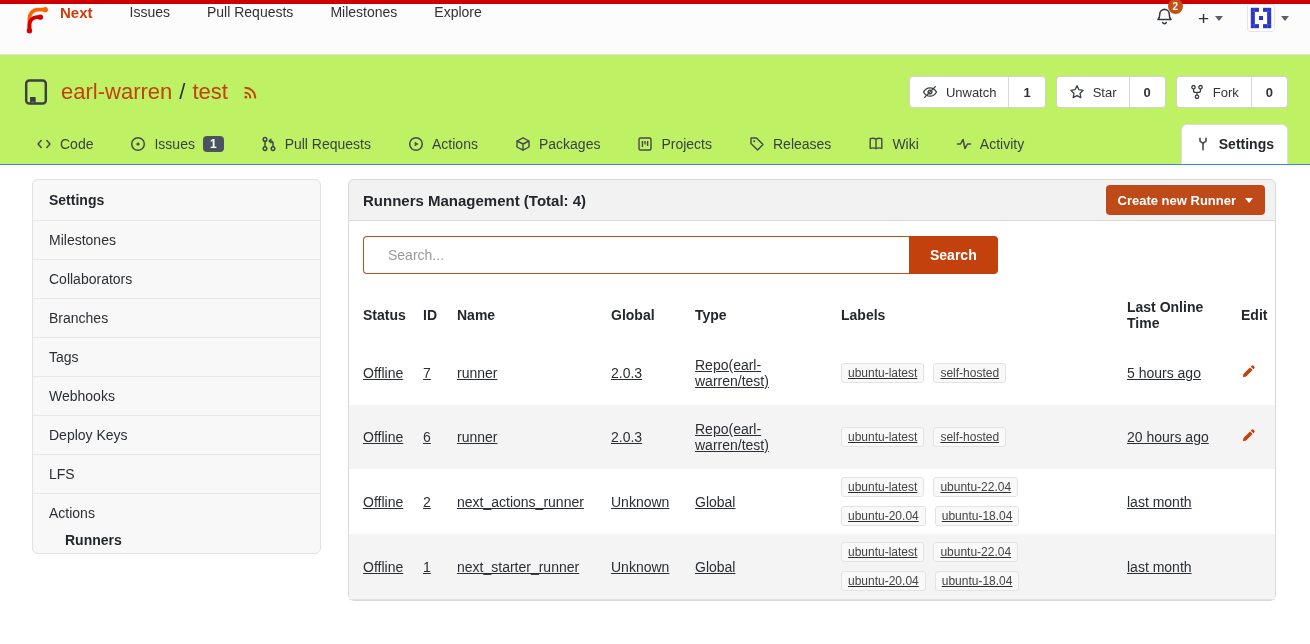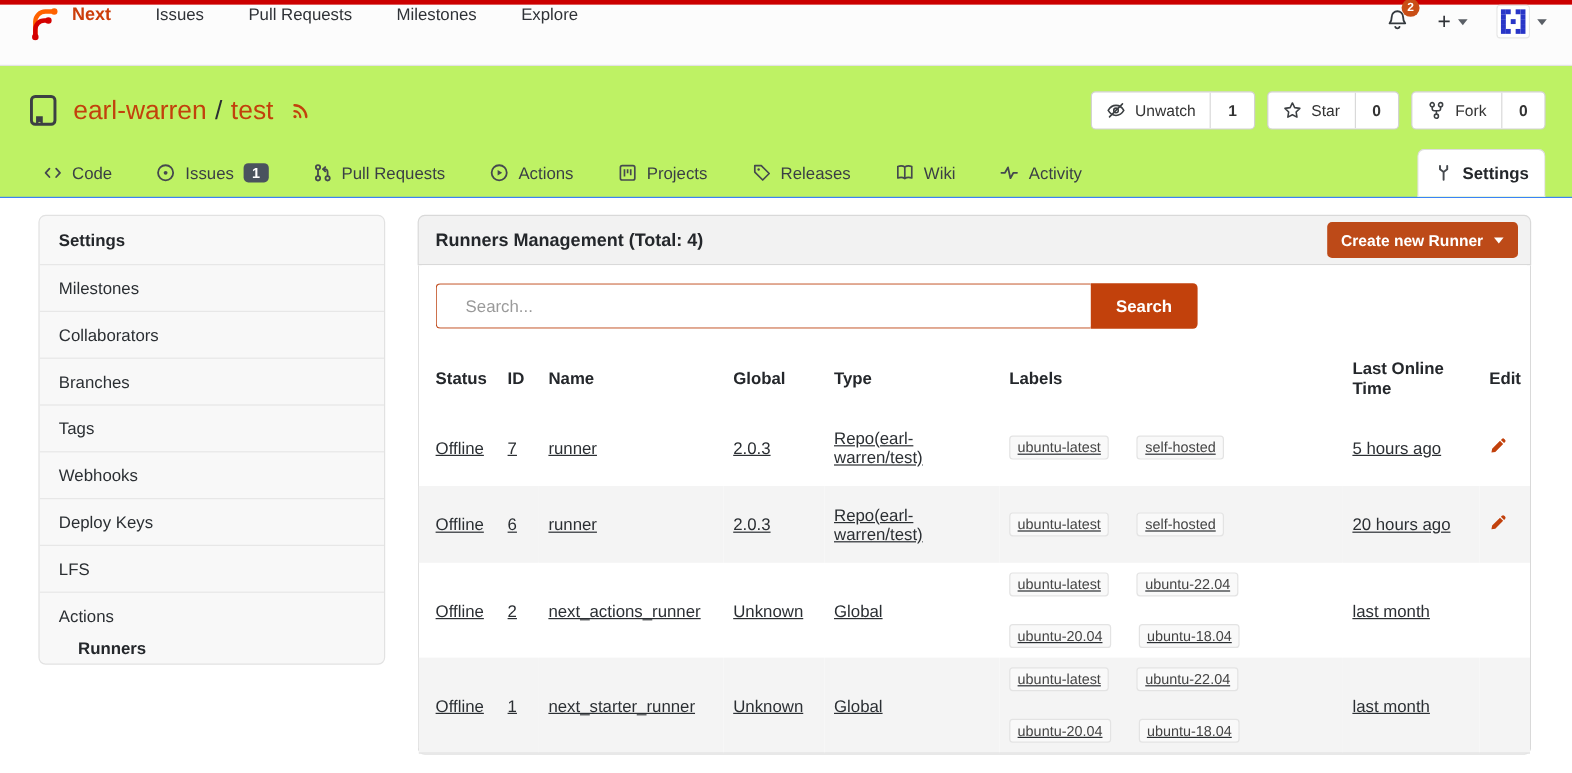--- a/index.html
+++ b/index.html
@@ -62,21 +62,21 @@
   .search-input { width:546px; height:38px; border:1px solid #c14e20; border-right:none; border-radius:4px 0 0 4px; padding:0 24px; font-size:14px; outline:none; color:#333; font-family:inherit; }
   .search-input::placeholder { color:#9a9a9a; }
   .search-btn { height:38px; background:#c2410c; color:#fff; border:none; border-radius:0 4px 4px 0; padding:0 21px; font-size:14px; font-weight:600; cursor:pointer; font-family:inherit; }
 
   table.runners { width:100%; border-collapse:collapse; table-layout:fixed; font-size:14px; }
   .runners th { text-align:left; font-weight:700; padding:10px 8px; color:#24272b; vertical-align:middle; }
   .runners th:first-child, .runners td:first-child { padding-left:14px; }
   .runners td { padding:8px; height:64px; vertical-align:middle;text-decoration:underline; }
   .runners tbody tr.striped { background:#f4f4f4; }
   .runners tbody tr:last-child { border-bottom:1px solid #e2e2e2; }
-  .labels-wrap { display:flex; flex-wrap:wrap; gap:23px; max-width:200px; }
+  .labels-wrap { display:flex; flex-wrap:wrap; gap:9px; max-width:200px; }
   .label-badge { background:#f9f9f9; border:1px solid #e3e3e3; border-radius:3px; padding:2px 6px; font-size:12px; color:#444; white-space:nowrap; }
   .edit-btn { color:#c2410c; display:inline-flex; cursor:pointer; }
   .icon svg { display:block; }
 </style>
 </head>
 <body>
 
 <div class="topline"></div>
 
 <div class="navbar">
@@ -229,20 +229,29 @@
         <span>Pull Requests</span>
       </div>
       <div class="tab">
         <span class="icon">
           <svg width="16" height="16" viewBox="0 0 16 16" fill="none" stroke="currentColor" stroke-width="1.5">
             <circle cx="8" cy="8" r="6.3"></circle>
             <path d="M6.7 5.7v4.6L10.5 8z" fill="currentColor" stroke="none"></path>
           </svg>
         </span>
         <span>Actions</span>
+      </div>
+      <div class="tab">
+        <span class="icon">
+          <svg width="16" height="16" viewBox="0 0 16 16" fill="none" stroke="currentColor" stroke-width="1.4" stroke-linejoin="round">
+            <path d="M8 1.8 14 5v6L8 14.2 2 11V5z"></path>
+            <path d="M2 5l6 3 6-3M8 8v6.2"></path>
+          </svg>
+        </span>
+        <span>Packages</span>
       </div>
       <div class="tab">
         <span class="icon">
           <svg width="16" height="16" viewBox="0 0 16 16" fill="none" stroke="currentColor" stroke-width="1.4">
             <rect x="2" y="2" width="12" height="12" rx="1.5"></rect>
             <path d="M5.4 5v6M8 5v3.4M10.6 5v5"></path>
           </svg>
         </span>
         <span>Projects</span>
       </div>

